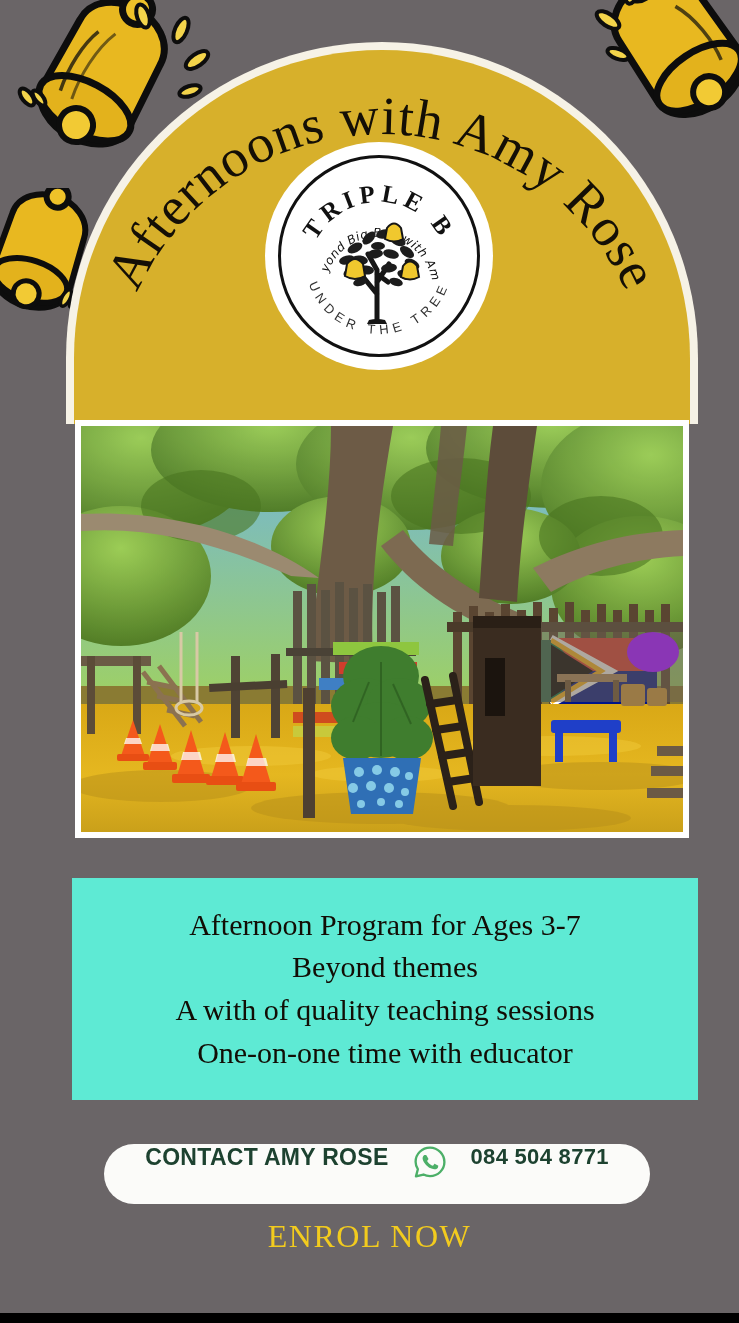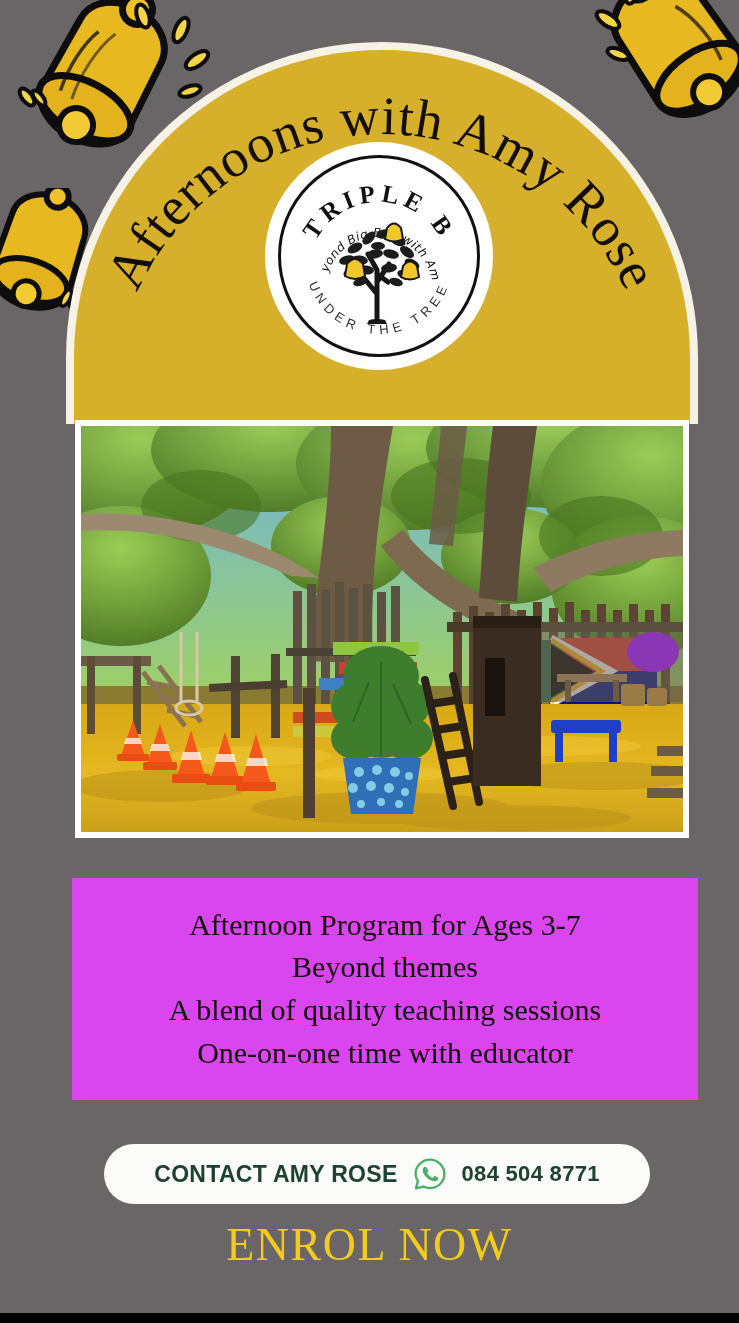--- a/index.html
+++ b/index.html
@@ -108,21 +108,21 @@
     overflow:hidden;
     background:#8a7b33;
   }
   .photo svg { display:block; width:602px; height:406px; }
 
   
   .info-box {
     position:absolute;
     left:72px; top:878px;
     width:626px; height:222px;
-    background:#d946ef;
+    background:#5eead4;
     display:flex;
     flex-direction:column;
     align-items:center;
     justify-content:center;
     padding:6px 10px;
   }
   .info-line {
     font-family:"Liberation Serif", serif;
     font-size:30px;
     color:#120d05;
@@ -132,23 +132,23 @@
   }
 
   
   .contact-pill {
     position:absolute;
     left:104px; top:1144px;
     width:546px; height:60px;
     background:#fbfbf9;
     border-radius:30px;
     display:flex;
-    align-items:center;
+    align-items:flex-start;
     justify-content:center;
-    gap:14px;
+    gap:23px;
   }
   .contact-label {
     font-family:"Liberation Sans", sans-serif;
     font-weight:bold;
     font-size:23px;
     color:#1d4230;
     letter-spacing:0.3px;
   }
   .contact-number {
     font-family:"Liberation Sans", sans-serif;
@@ -159,21 +159,21 @@
   }
   .wa-icon { width:36px; height:36px; display:block; }
 
   
   .cta {
     position:absolute;
     left:0; top:1218px;
     width:739px;
     text-align:center;
     font-family:"Liberation Serif", serif;
-    font-size:46px;
+    font-size:32px;
     color:#f2cb1e;
     letter-spacing:1.5px;
   }
 
   .bottom-bar {
     position:absolute;
     left:0; top:1313px;
     width:739px; height:10px;
     background:#000;
   }
@@ -525,21 +525,21 @@
           <rect x="570" y="340" width="32" height="10"></rect>
           <rect x="566" y="362" width="36" height="10"></rect>
         </g>
       </svg>
     </div>
   </div>
 
   <div class="info-box">
     <div class="info-line">Afternoon Program for Ages 3-7</div>
     <div class="info-line">Beyond themes</div>
-    <div class="info-line">A blend of quality teaching sessions</div>
+    <div class="info-line">A with of quality teaching sessions</div>
     <div class="info-line">One-on-one time with educator</div>
   </div>
 
   <div class="contact-pill">
     <span class="contact-label">CONTACT AMY ROSE</span>
     <svg class="wa-icon" viewBox="0 0 40 40">
       <path d="M20 4 C11.2 4 4 11 4 19.6 c0 3.1 0.9 6 2.5 8.4 L4.4 36 l8.3 -2.1 c2.2 1.2 4.7 1.8 7.3 1.8 c8.8 0 16 -7 16 -15.6 S28.8 4 20 4 Z" fill="none" stroke="#4caf68" stroke-width="2.6" stroke-linejoin="round"></path>
       <path d="M15.2 13.4 c-0.4 -0.9 -0.8 -0.9 -1.2 -0.9 h-1 c-0.4 0 -1 0.1 -1.5 0.7 c-0.5 0.6 -1.9 1.9 -1.9 4.5 c0 2.6 2 5.2 2.2 5.5 c0.3 0.3 3.8 6.1 9.4 8.3 c4.6 1.8 5.6 1.5 6.6 1.4 c1 -0.1 3.2 -1.3 3.7 -2.6 c0.4 -1.3 0.4 -2.4 0.3 -2.6 c-0.1 -0.2 -0.5 -0.4 -1 -0.6 l-3.5 -1.7 c-0.5 -0.2 -0.8 -0.3 -1.2 0.3 c-0.4 0.6 -1.3 1.7 -1.6 2 c-0.3 0.3 -0.6 0.4 -1.1 0.1 c-0.5 -0.3 -2.2 -0.8 -4.2 -2.6 c-1.5 -1.4 -2.6 -3.1 -2.9 -3.6 c-0.3 -0.5 0 -0.8 0.2 -1.1 c0.2 -0.2 0.5 -0.6 0.8 -0.9 c0.3 -0.3 0.4 -0.5 0.5 -0.9 c0.2 -0.4 0.1 -0.7 -0.1 -1 Z" fill="#4caf68" transform="scale(0.78) translate(5.5 3)"></path>
     </svg>
     <span class="contact-number">084 504 8771</span>

